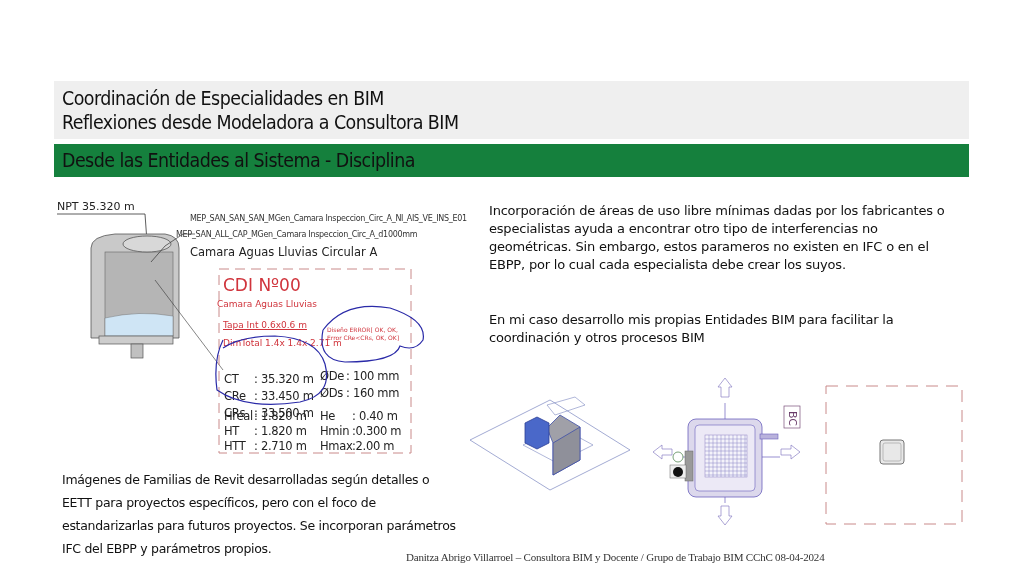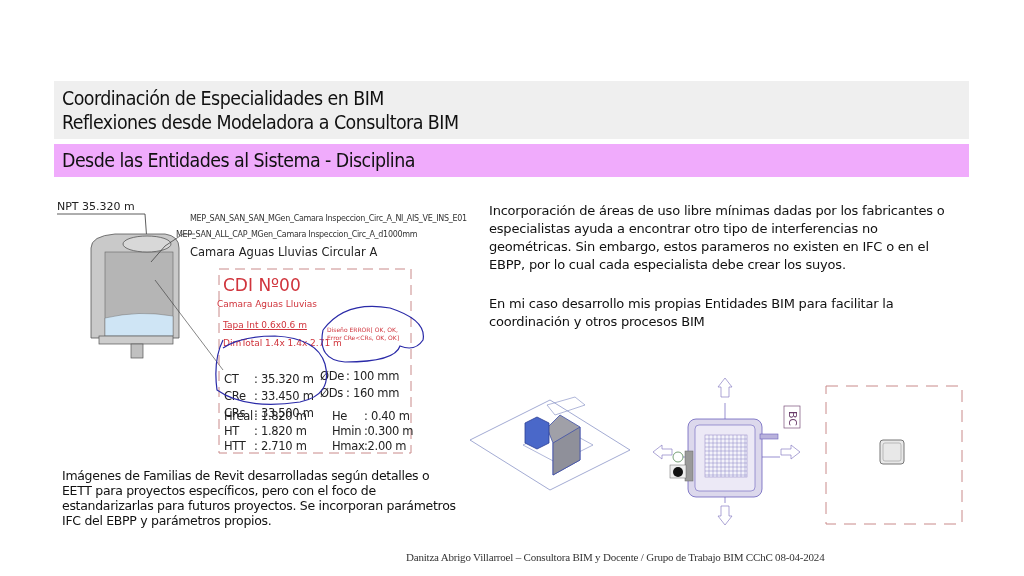--- a/index.html
+++ b/index.html
@@ -10,37 +10,37 @@
     .abs { position: absolute; }
     .title-band {
       left: 54px; top: 81px; width: 915px; height: 58px; background: #efefef;
     }
     .title-band .line {
       position: absolute; left: 8px; font-size: 19px; letter-spacing: -0.6px;
       font-family: "DejaVu Sans", sans-serif; font-weight: normal; color: #111;
       transform: scaleX(0.92); transform-origin: left center; white-space: nowrap;
     }
     .subtitle-band {
-      left: 54px; top: 144px; width: 915px; height: 33px; background: #f0abfc;
+      left: 54px; top: 144px; width: 915px; height: 33px; background: #15803d;
     }
     .subtitle-band .line {
       position: absolute; left: 8px; top: 5px; font-size: 19px; letter-spacing: -0.6px;
       font-family: "DejaVu Sans", sans-serif; color: #111;
       transform: scaleX(0.92); transform-origin: left center; white-space: nowrap;
     }
     .lbl { font-family: "DejaVu Sans", sans-serif; white-space: nowrap; }
     .tiny { font-size: 8px; color: #333; letter-spacing: -0.3px; }
     .cdi-red { color: #d0343c; }
     .param { font-size: 11.5px; color: #222; font-family: "DejaVu Sans", sans-serif; letter-spacing: -0.3px; white-space: nowrap; }
     .para {
       font-family: "DejaVu Sans", sans-serif; font-size: 13px; line-height: 18px; color: #111;
       letter-spacing: -0.2px;
     }
     .caption {
-      font-family: "DejaVu Sans", sans-serif; font-size: 12.5px; line-height: 15px; color: #111;
+      font-family: "DejaVu Sans", sans-serif; font-size: 12.5px; line-height: 23px; color: #111;
       letter-spacing: -0.3px;
     }
     .footer {
       font-family: Liberation Serif, serif; font-size: 11px; color: #333; white-space: nowrap; letter-spacing: -0.2px;
     }
   </style>
 </head>
 <body>
 
 <div class="abs title-band">
@@ -92,35 +92,35 @@
 </div>
 <div class="abs" style="left:320px;top:369px;">
   <div class="param" style="height:17px"><span style="display:inline-block;width:26px">ØDe</span><span>: 100 mm</span></div>
   <div class="param" style="height:17px"><span style="display:inline-block;width:26px">ØDs</span><span>: 160 mm</span></div>
 </div>
 <div class="abs" style="left:224px;top:409px;">
   <div class="param" style="height:15px"><span style="display:inline-block;width:30px">Hreal</span><span>: 1.820 m</span></div>
   <div class="param" style="height:15px"><span style="display:inline-block;width:30px">HT</span><span>: 1.820 m</span></div>
   <div class="param" style="height:15px"><span style="display:inline-block;width:30px">HTT</span><span>: 2.710 m</span></div>
 </div>
-<div class="abs" style="left:320px;top:409px;margin-left:12px;">
+<div class="abs" style="left:320px;top:409px;">
   <div class="param" style="height:15px"><span style="display:inline-block;width:32px">He</span><span>: 0.40 m</span></div>
   <div class="param" style="height:15px"><span style="display:inline-block;width:32px">Hmin</span><span>:0.300 m</span></div>
   <div class="param" style="height:15px"><span style="display:inline-block;width:32px">Hmax</span><span>:2.00 m</span></div>
 </div>
 
 <svg class="abs" style="left:205px;top:300px" width="240" height="115">
   <path d="M18 40 Q8 60 12 90 Q40 110 95 102 Q128 95 120 64 Q112 38 70 36 Q36 36 18 48" fill="none" stroke="#2a2aa8" stroke-width="1.2"></path>
   <path d="M118 30 Q140 0 185 8 Q222 20 218 40 Q210 52 195 46 Q190 62 140 62 Q112 60 118 30" fill="none" stroke="#2a2aa8" stroke-width="1.2"></path>
 </svg>
 
 <div class="abs caption" style="left:62px;top:468px;width:400px;">Imágenes de Familias de Revit desarrolladas según detalles o EETT para proyectos específicos, pero con el foco de estandarizarlas para futuros proyectos. Se incorporan parámetros IFC del EBPP y parámetros propios.</div>
 
 <div class="abs para" style="left:489px;top:202px;width:470px;">Incorporación de áreas de uso libre mínimas dadas por los fabricantes o especialistas ayuda a encontrar otro tipo de interferencias no geométricas. Sin embargo, estos parameros no existen en IFC o en el EBPP, por lo cual cada especialista debe crear los suyos.</div>
-<div class="abs para" style="left:489px;top:295px;width:470px;">En mi caso desarrollo mis propias Entidades BIM para facilitar la coordinación y otros procesos BIM</div>
+<div class="abs para" style="left:489px;top:311px;width:470px;">En mi caso desarrollo mis propias Entidades BIM para facilitar la coordinación y otros procesos BIM</div>
 
 <svg class="abs" style="left:465px;top:395px" width="180" height="100">
   <polygon points="5,45 85,5 165,55 85,95" fill="none" stroke="#7b86c0" stroke-width="0.7"></polygon>
   <polygon points="58,50 95,32 128,50 92,68" fill="none" stroke="#7b86c0" stroke-width="0.6"></polygon>
   <polygon points="82,10 110,2 120,10 90,20" fill="none" stroke="#7b86c0" stroke-width="0.6"></polygon>
   <polygon points="82,33 95,20 115,32 115,65 88,80 88,48" fill="#a0a0a8" stroke="#3f4fa8" stroke-width="0.8"></polygon>
   <polygon points="88,48 115,32 115,65 88,80" fill="#8f909a" stroke="#3f4fa8" stroke-width="0.8"></polygon>
   <polygon points="60,28 72,22 84,28 84,48 72,54 60,48" fill="#4a68c9" stroke="#2c3f95" stroke-width="0.8"></polygon>
 </svg>
 

